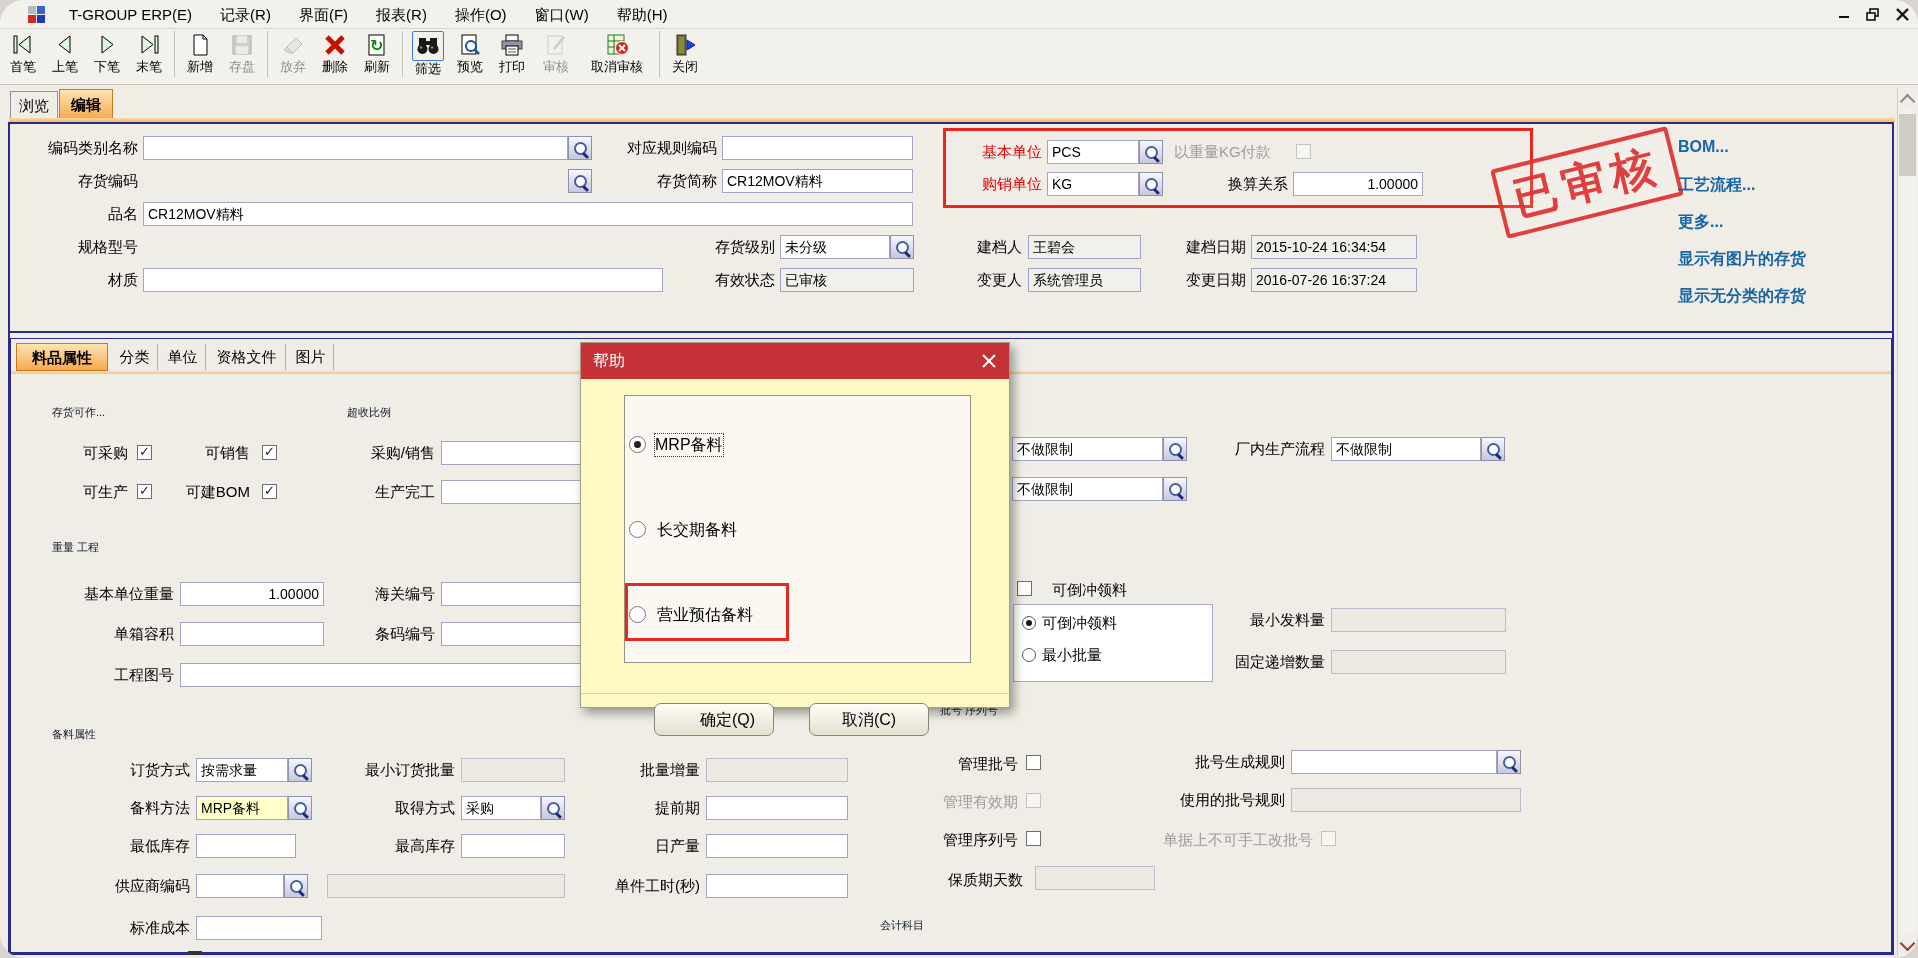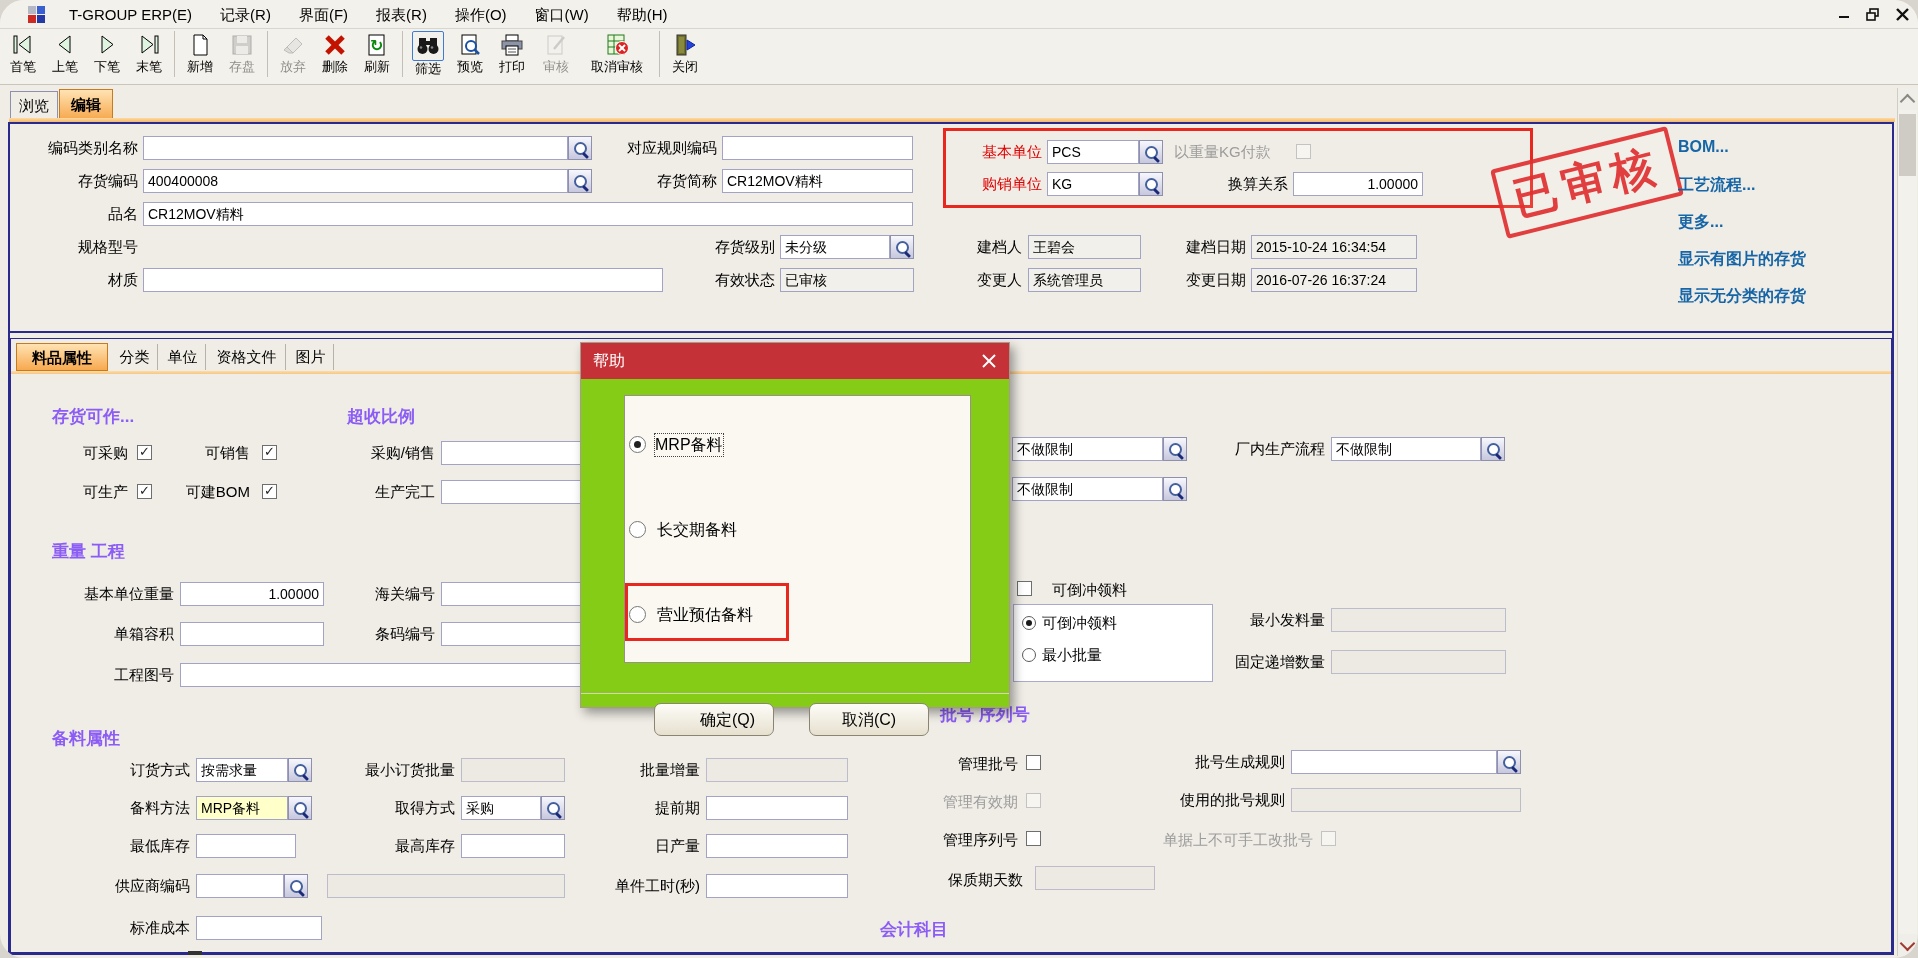--- a/index.html
+++ b/index.html
@@ -28,21 +28,21 @@
   .lowbox{position:absolute;left:10px;top:338px;width:1882px;height:615px;border:1px solid #2a2a8c;box-sizing:border-box;}
   
   .dtab{position:absolute;top:344px;height:26px;font-size:15px;line-height:26px;text-align:center;border-right:1px solid #b5b2aa;box-sizing:border-box;}
   .dtab.active{background:linear-gradient(#ffe3b3,#f7a94f);font-weight:bold;border:1px solid #c77b1e;height:28px;top:343px;line-height:27px;}
   .dtabline{position:absolute;left:11px;top:371px;width:1880px;height:3px;background:linear-gradient(#ffddA6,#f5c684);}
   
   .lbl{position:absolute;height:24px;line-height:24px;font-size:15px;text-align:right;white-space:nowrap;}
   .lbl.lft{text-align:left;}
   .lbl.red{color:#e00000;}
   .lbl.gry{color:#9c9c9c;}
-  .hdr{position:absolute;font-size:17px;font-weight:bold;color:#8b5cf6;white-space:nowrap;}
+  .hdr{position:absolute;font-size:11px;font-weight:normal;color:#0f172a;white-space:nowrap;}
   .inp{position:absolute;height:24px;background:#fff;border:1px solid #a3a3c6;box-sizing:border-box;
        font-size:14px;line-height:22px;padding:0 4px;white-space:nowrap;overflow:hidden;}
   .inp.ro{background:#f1f0ea;}
   .inp.dis{background:#eceae3;border-color:#bcbccb;color:#888;}
   .inp.yel{background:#ffffc9;}
   .inp.num{text-align:right;}
   .lk{position:absolute;width:24px;height:24px;box-sizing:border-box;border:1px solid #8f8fae;
       background:linear-gradient(#f7f7fd,#c7c7de);display:flex;align-items:center;justify-content:center;}
   .mg{position:relative;width:9px;height:9px;border:2px solid #44609c;border-radius:50%;background:#fff;}
   .mg::after{content:"";position:absolute;right:-4px;bottom:-4px;width:7px;height:3px;background:#1a2a77;transform:rotate(45deg);border-radius:1px;}
@@ -51,21 +51,21 @@
   .cb.dis{border-color:#c3c3c3;background:#f6f5f0;}
   .rgroup{position:absolute;border:1px solid #a9a9c9;background:#fff;box-sizing:border-box;}
   .radio{position:absolute;width:14px;height:14px;border:1px solid #5a5a5a;border-radius:50%;background:#fff;box-sizing:border-box;}
   .radio.sel::after{content:"";position:absolute;left:3px;top:3px;width:6px;height:6px;border-radius:50%;background:#1a1a1a;}
   .rlbl{position:absolute;font-size:15px;line-height:20px;white-space:nowrap;}
   .link{position:absolute;color:#1565a7;font-weight:bold;font-size:16px;white-space:nowrap;cursor:pointer;}
   .annot{position:absolute;border:3px solid #e8281e;box-sizing:border-box;pointer-events:none;}
   .stamp{position:absolute;left:1496px;top:147px;transform:rotate(-14deg);border:4px solid #e03131;border-radius:4px;
          color:#e03131;font-size:44px;font-weight:bold;letter-spacing:6px;padding:2px 12px;opacity:.92;background:rgba(255,255,255,.12);}
   
-  .dialog{position:absolute;left:580px;top:342px;width:430px;height:366px;background:#84cc16;border:1px solid #a89a8d;
+  .dialog{position:absolute;left:580px;top:342px;width:430px;height:366px;background:#fef9c3;border:1px solid #a89a8d;
           box-shadow:4px 5px 10px rgba(0,0,0,.38);box-sizing:border-box;}
   .dlg-title{position:absolute;left:0;top:0;width:100%;height:36px;background:#c43238;color:#fff;font-size:16px;line-height:36px;padding-left:12px;box-sizing:border-box;}
   .dlg-close{position:absolute;right:10px;top:8px;width:20px;height:20px;display:flex;align-items:center;justify-content:center;color:#fff;}
   .dlg-box{position:absolute;left:43px;top:52px;width:347px;height:268px;background:#faf8f1;border:1px solid #9a9186;box-sizing:border-box;}
   .dlg-radio{position:absolute;width:17px;height:17px;border:1px solid #777;border-radius:50%;background:#fff;box-sizing:border-box;}
   .dlg-radio.sel::after{content:"";position:absolute;left:4px;top:4px;width:7px;height:7px;border-radius:50%;background:#222;}
   .dlg-rlbl{position:absolute;font-size:16px;line-height:22px;white-space:nowrap;}
   .dlg-rlbl.foc{outline:1px dotted #444;}
   .dlg-btn{position:absolute;width:120px;height:33px;background:linear-gradient(#fdfcf7,#e6e0cf);border:1px solid #8a8573;border-radius:7px;
            font-size:16px;text-align:center;line-height:31px;box-sizing:border-box;}
@@ -279,21 +279,20 @@
 
   <div class="lbl" style="left:18px;top:136px;width:120px;">编码类别名称</div>
   <div class="inp" style="left:143px;top:136px;width:425px;"></div>
   <div class="lk" style="left:568px;top:136px;">
       <span class="mg"></span>
     </div>
   <div class="lbl" style="left:597px;top:136px;width:120px;">对应规则编码</div>
   <div class="inp" style="left:722px;top:136px;width:191px;"></div>
 
   <div class="lbl" style="left:18px;top:169px;width:120px;">存货编码</div>
-  <div class="inp" style="left:143px;top:169px;width:425px;">400400008</div>
   <div class="lk" style="left:568px;top:169px;">
       <span class="mg"></span>
     </div>
   <div class="lbl" style="left:597px;top:169px;width:120px;">存货简称</div>
   <div class="inp" style="left:722px;top:169px;width:191px;">CR12MOV精料</div>
 
   <div class="lbl" style="left:18px;top:202px;width:120px;">品名</div>
   <div class="inp" style="left:143px;top:202px;width:770px;">CR12MOV精料</div>
 
   <div class="lbl" style="left:18px;top:235px;width:120px;">规格型号</div>

